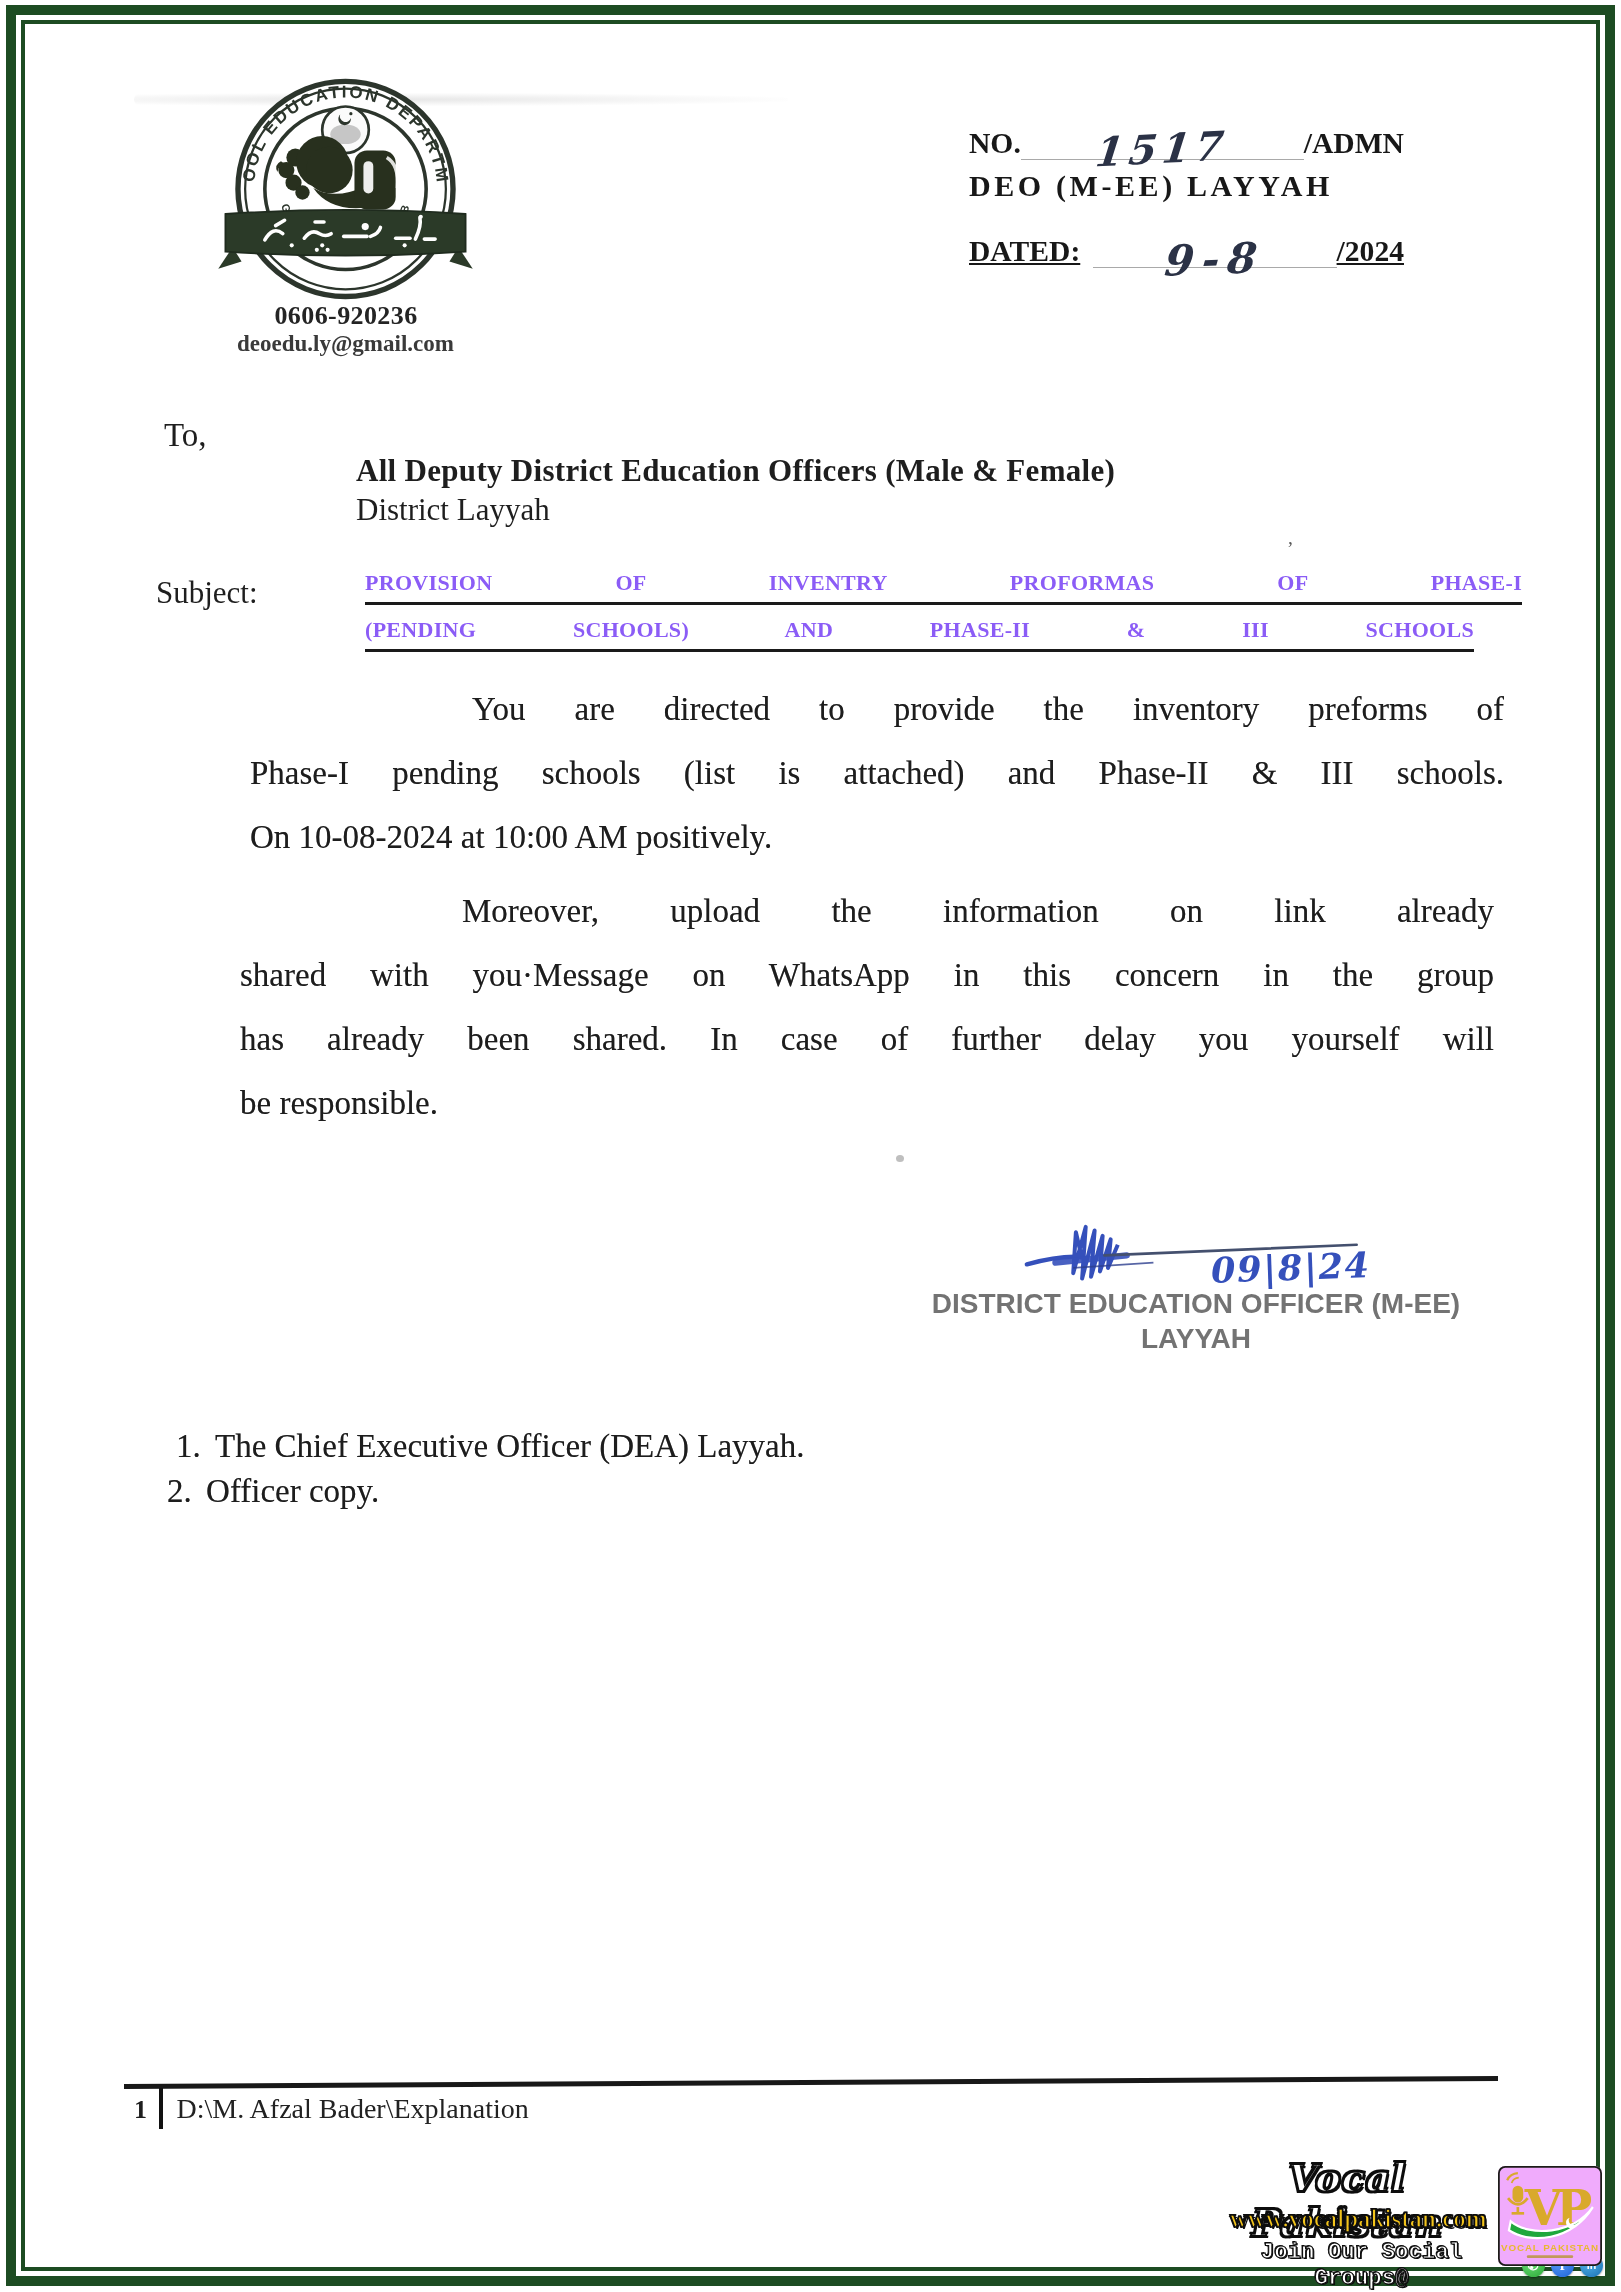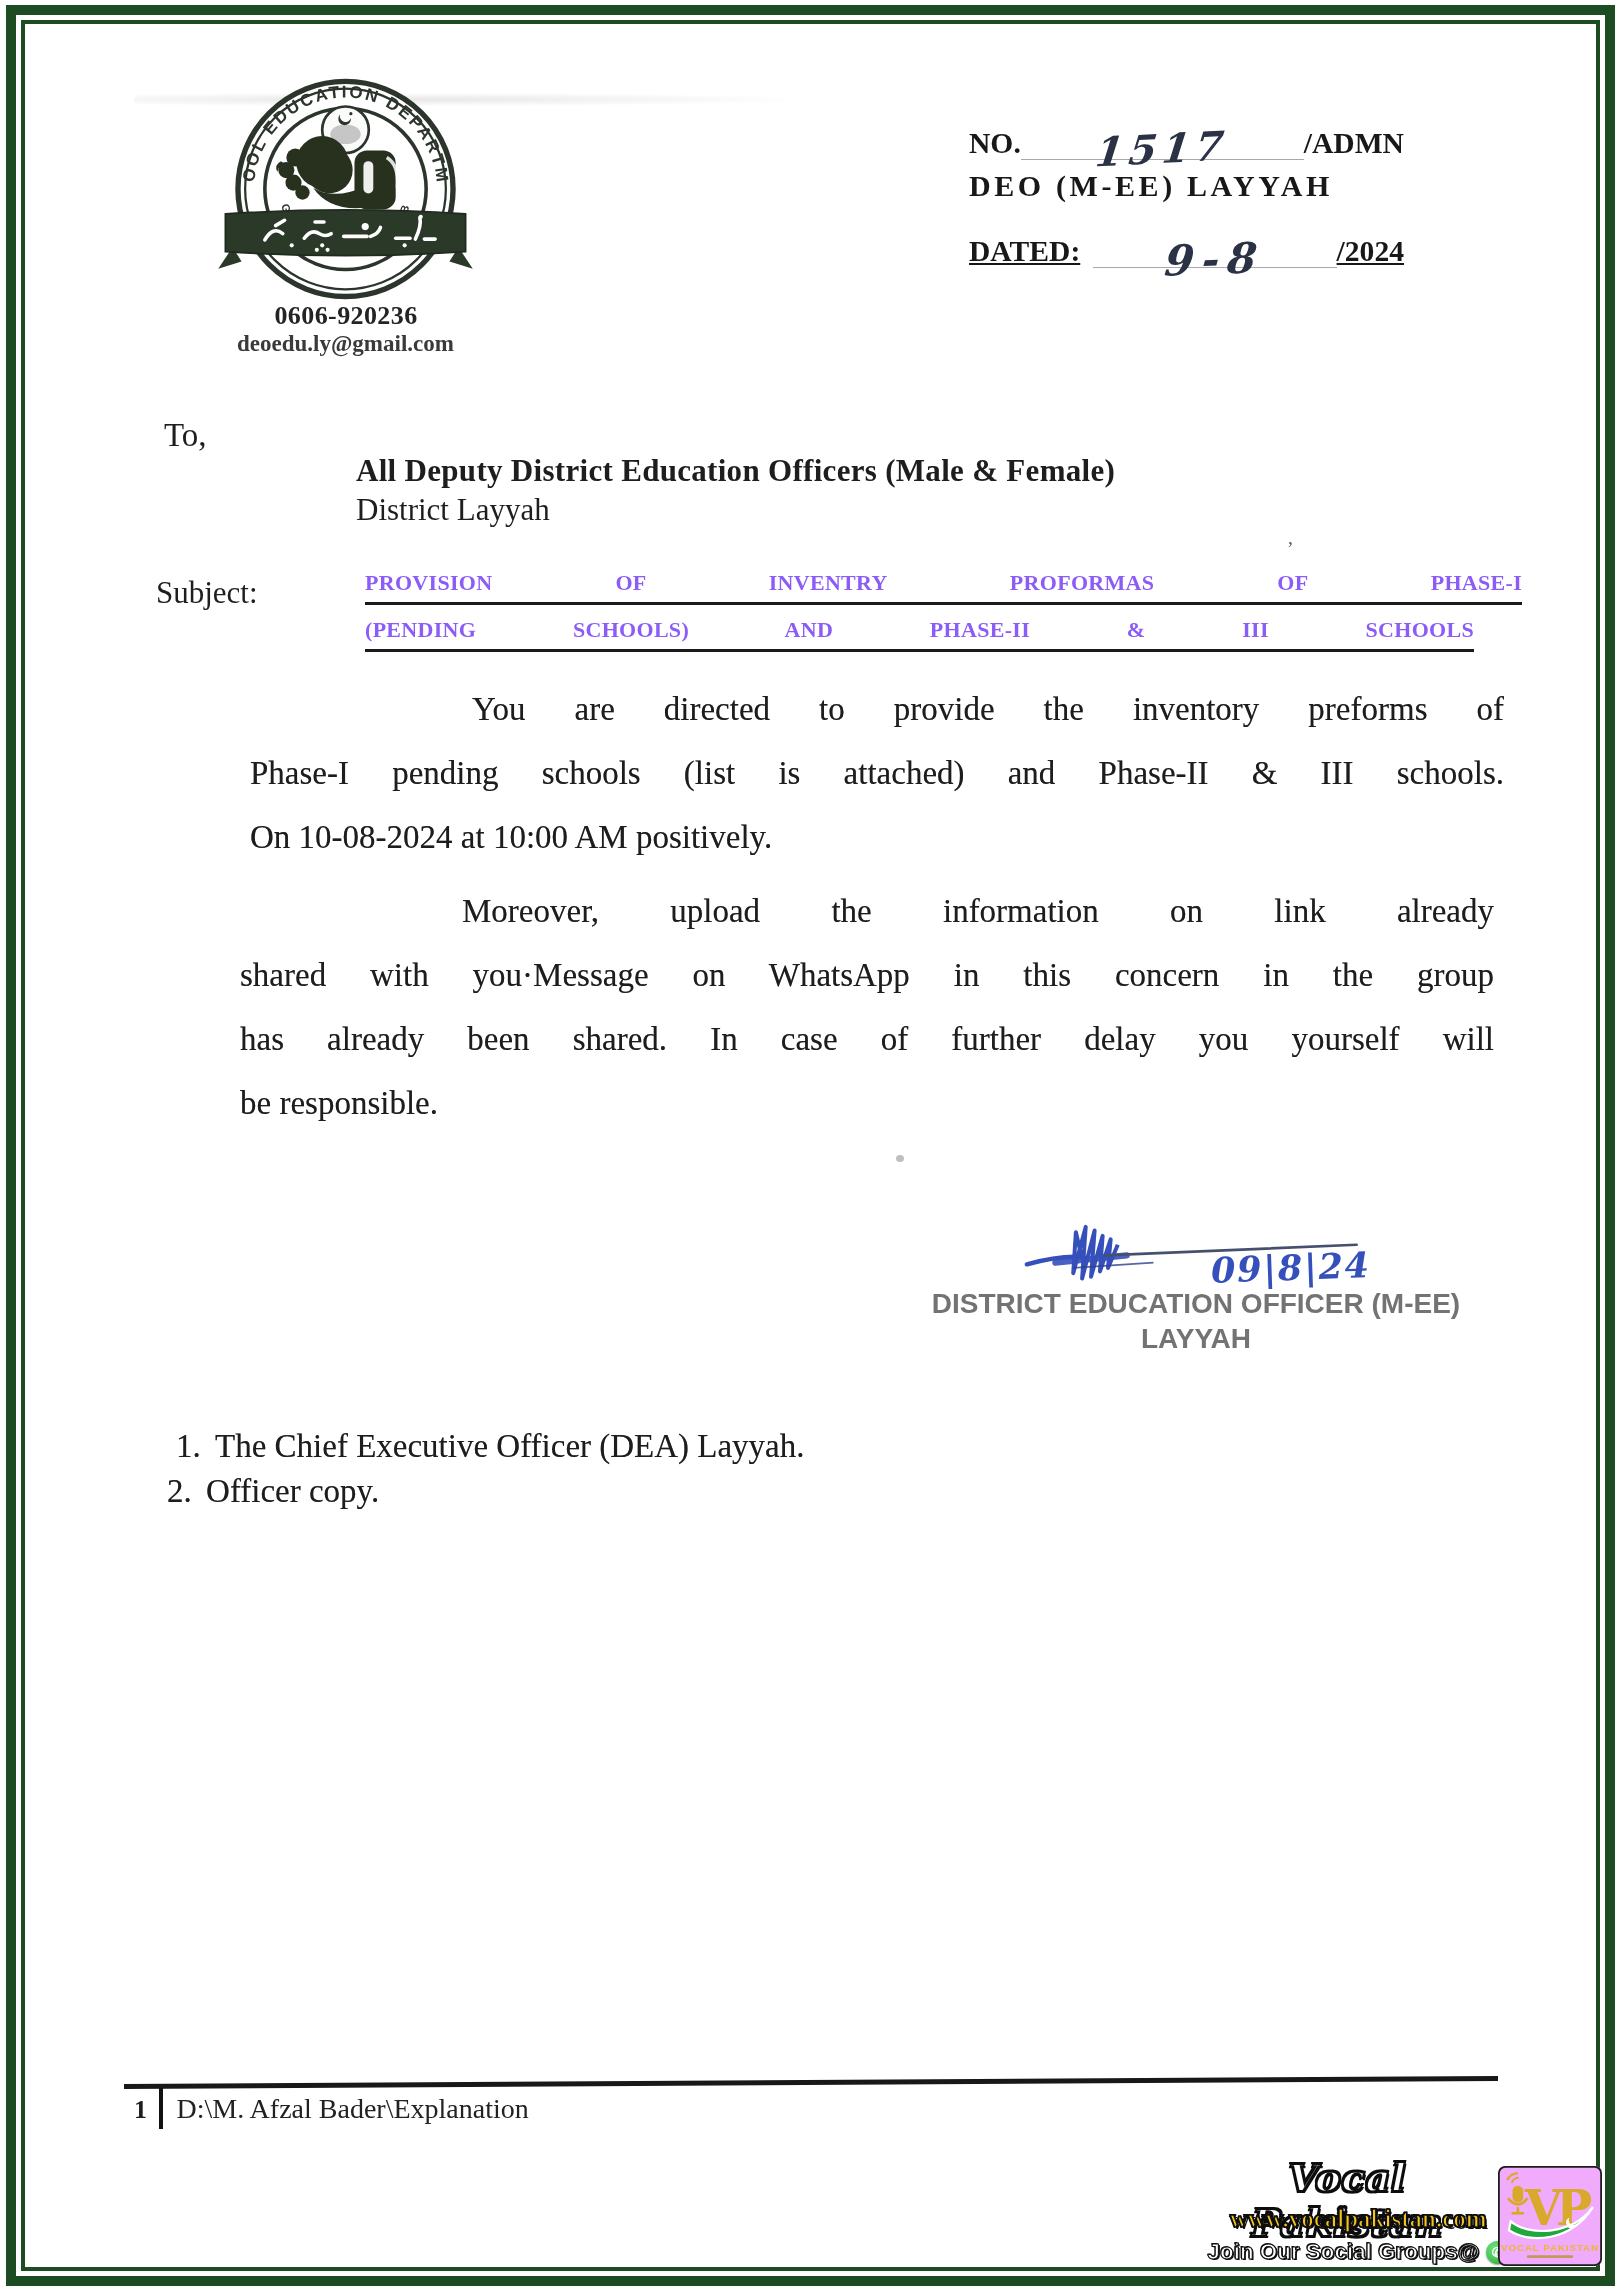--- a/index.html
+++ b/index.html
@@ -71,21 +71,21 @@
   .outline-w{color:#fff;-webkit-text-stroke:2px #0d0d0d;
              text-shadow:1.8px 1.8px 0 #0d0d0d,-1.8px -1.8px 0 #0d0d0d,1.8px -1.8px 0 #0d0d0d,-1.8px 1.8px 0 #0d0d0d;}
   .brand{position:absolute;left:0;top:0;width:287px;text-align:center;
          font-family:"DejaVu Serif",serif;font-style:italic;font-weight:bold;font-size:38px;
          letter-spacing:0.9px;}
   .url{position:absolute;left:3.6px;top:50px;width:279px;text-align:right;
        font-family:"Liberation Serif",serif;font-weight:bold;font-size:25px;color:#f3c41c;
        -webkit-text-stroke:1.4px #0d0d0d;
        text-shadow:1.8px 1.8px 0 #0d0d0d,-0.9px -0.9px 0 #0d0d0d,0.9px -0.9px 0 #0d0d0d,-0.9px 0.9px 0 #0d0d0d;}
   .social{position:absolute;left:3.6px;top:84px;display:flex;align-items:center;}
-  .social-label{font-family:Liberation Sans, sans-serif;font-weight:bold;font-size:22.4px;color:#fff;
+  .social-label{font-family:Liberation Mono, monospace;font-weight:bold;font-size:22.4px;color:#fff;
                 -webkit-text-stroke:1.1px #0d0d0d;
                 text-shadow:1.3px 1.3px 0 #0d0d0d,-0.9px -0.9px 0 #0d0d0d;text-align:center;}
   .icon{width:23px;height:23px;border-radius:50%;margin-left:6.3px;display:flex;
         align-items:center;justify-content:center;color:#fff;font-weight:bold;
         font-family:"Liberation Sans",sans-serif;box-shadow:0 0.9px 1.8px rgba(0,0,0,.4);}
   .wa{background:radial-gradient(circle at 35% 30%,#6ee07a,#2aa835);font-size:13.4px;}
   .fb{background:radial-gradient(circle at 35% 30%,#5b9cf8,#1b62d6);font-size:16px;font-family:"Liberation Serif",serif;}
   .li{background:radial-gradient(circle at 35% 30%,#58b6ec,#176fb3);font-size:10.7px;}
   .vp-logo{position:absolute;left:294px;top:10.7px;width:104px;height:100px;background:#f0abfc;
            border-radius:7.2px;box-shadow:0 0 0 1.8px #1c1c18 inset;}

